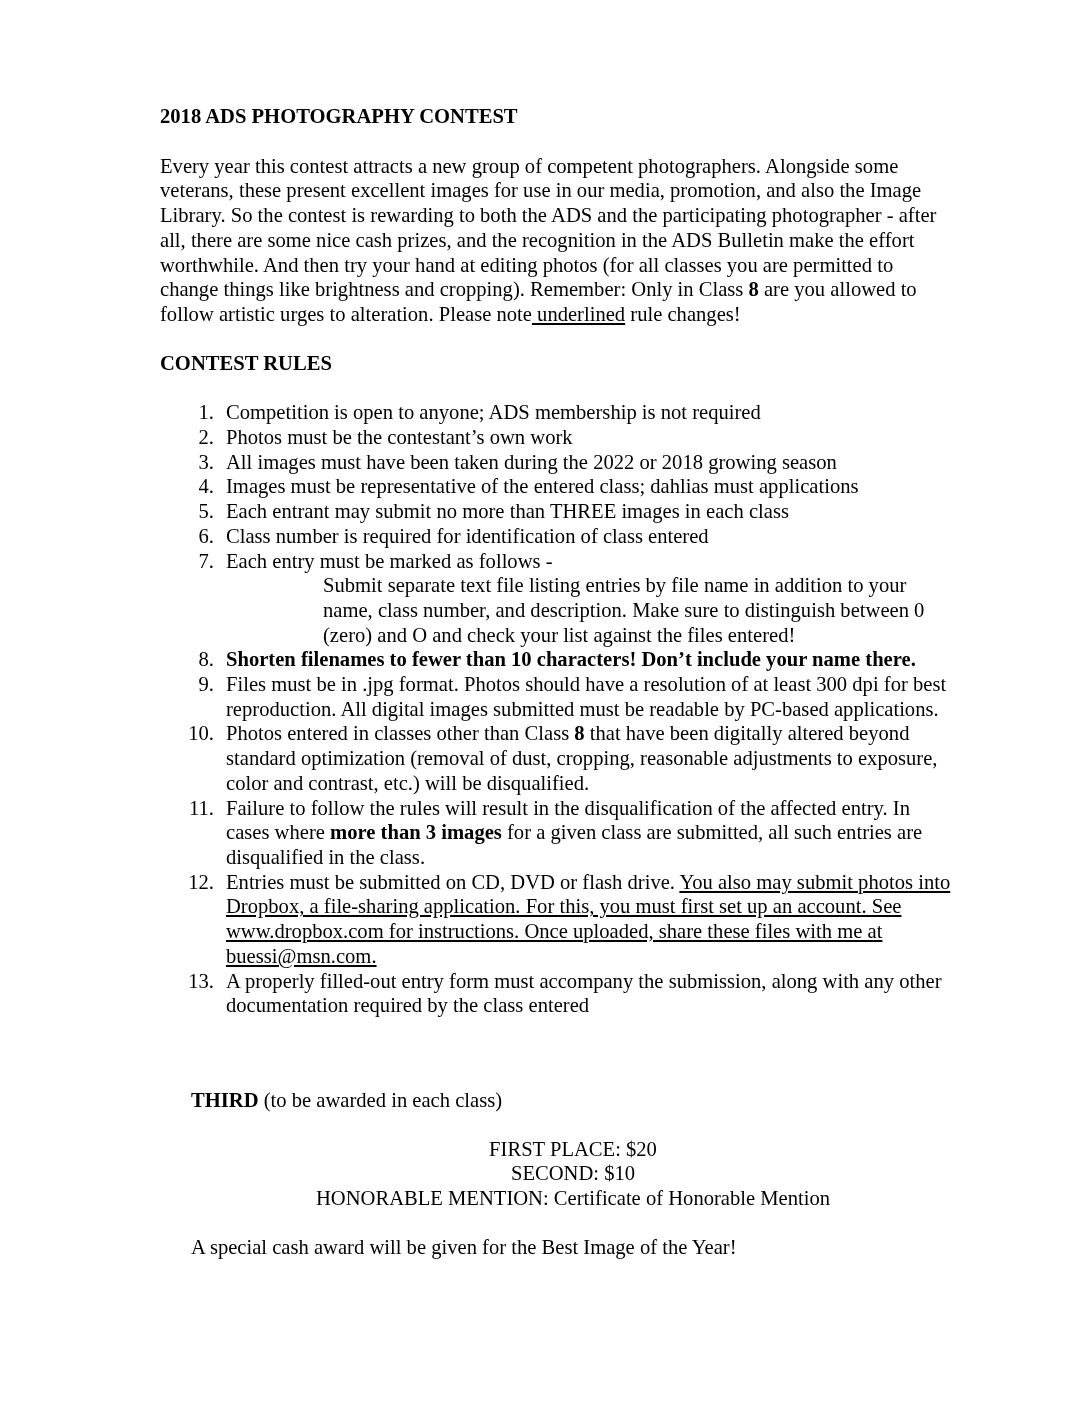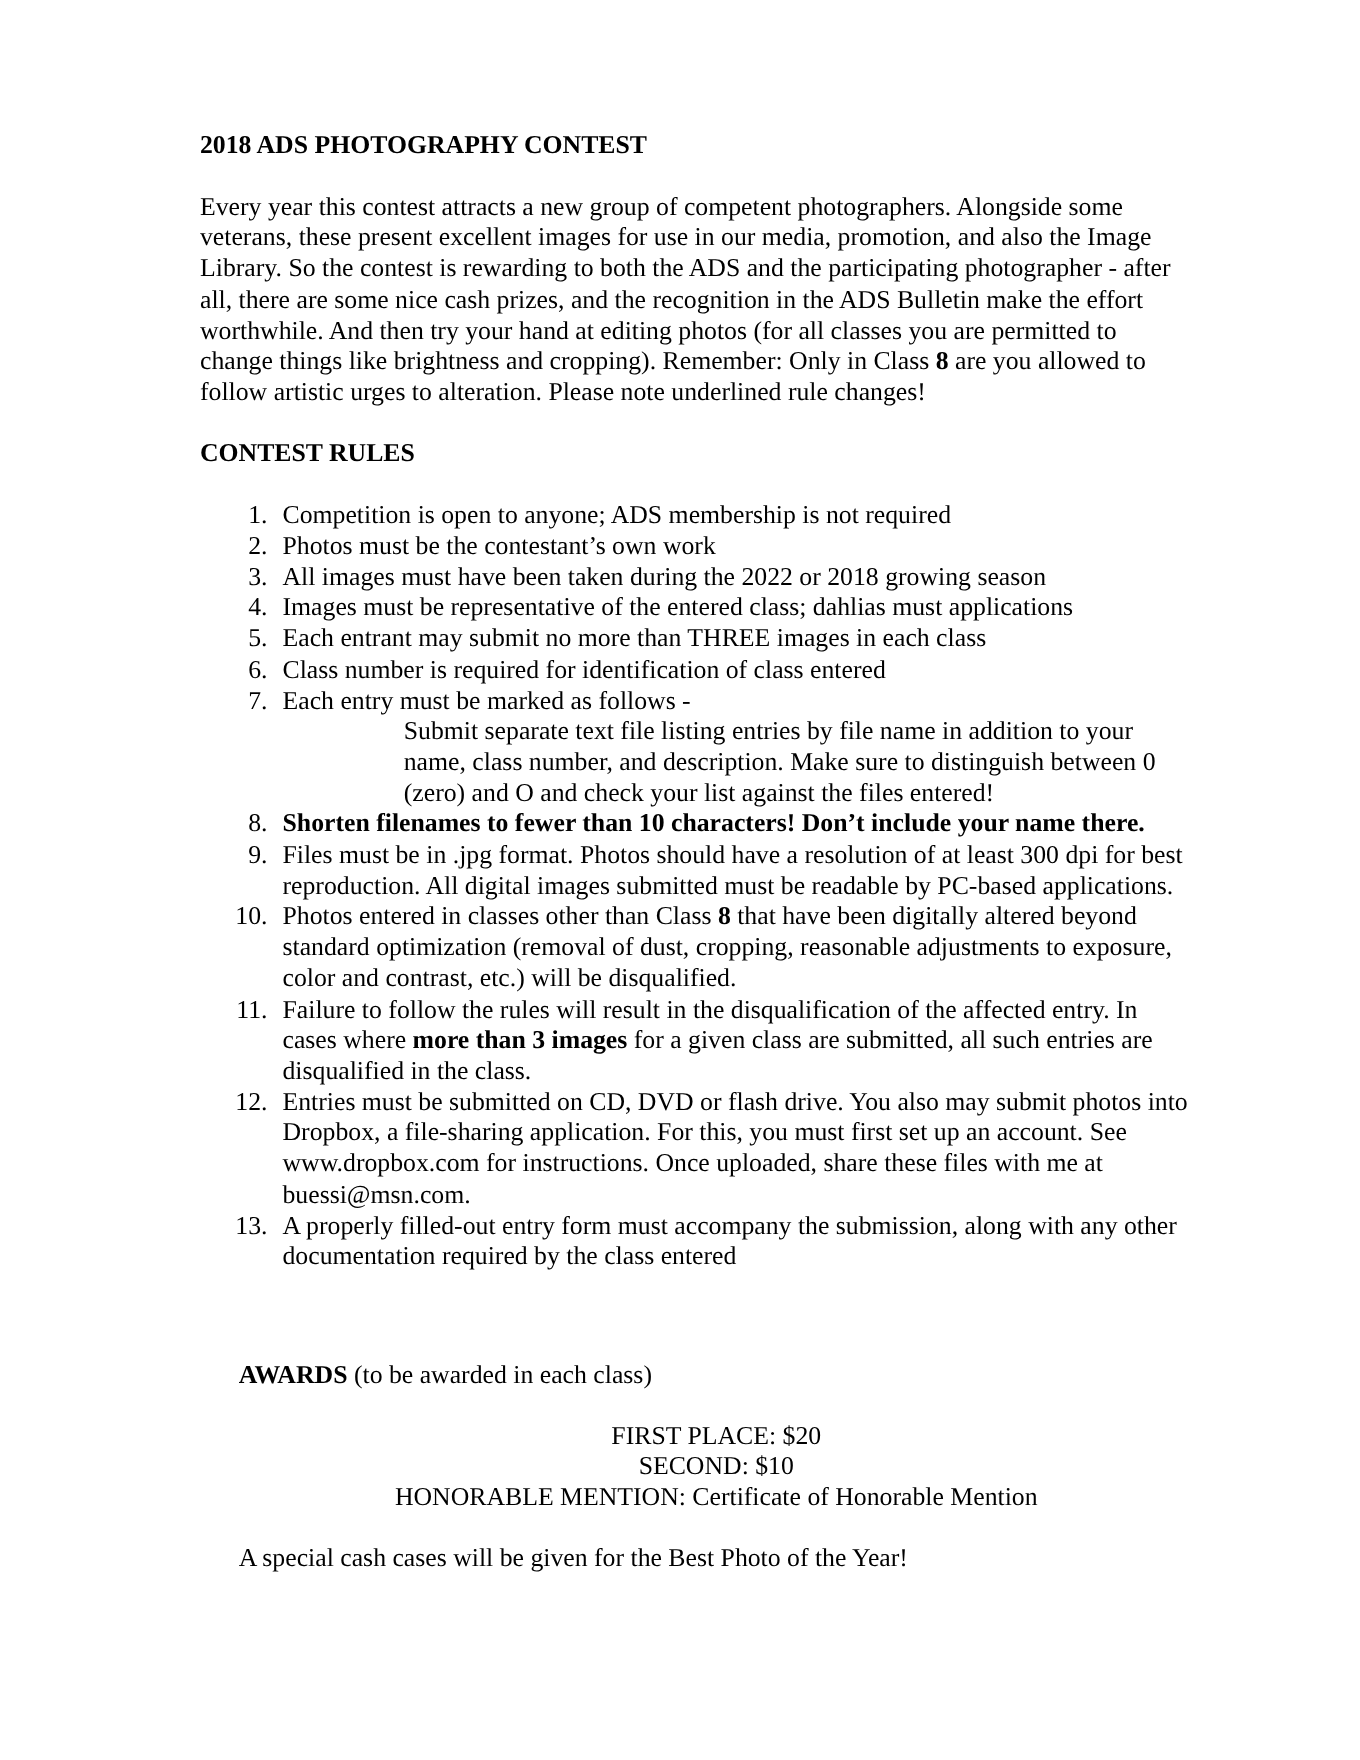--- a/index.html
+++ b/index.html
@@ -63,21 +63,21 @@
     font-weight: bold;
   }
   .award-line {
     margin: 0;
     text-align: center;
   }
   .awards-footer {
     margin-top: 24px;
   }
   .b { font-weight: bold; }
-  .u { }
+  .u { text-decoration: underline; }
 </style>
 </head>
 <body>
 
 <div class="doc-page">
 
   <div class="doc-title">2018 ADS PHOTOGRAPHY CONTEST</div>
 
   <div class="intro-paragraph"><span>Every year this contest attracts a new group of competent photographers. Alongside some veterans, these present excellent images for use in our media, promotion, and also the Image Library. So the contest is rewarding to both the ADS and the participating photographer - after all, there are some nice cash prizes, and the recognition in the ADS Bulletin make the effort worthwhile. And then try your hand at editing photos (for all classes you are permitted to change things like brightness and cropping). Remember: Only in Class </span><span class="b">8</span><span> are you allowed to follow artistic urges to alteration. Please note</span><span class="u"> underlined</span><span> rule changes!</span></div>
 
@@ -133,23 +133,23 @@
         <div class="rule-body"><span>Entries must be submitted on CD, DVD or flash drive. </span><span class="u">You also may submit photos into Dropbox, a file-sharing application. For this, you must first set up an account. See www.dropbox.com for instructions. Once uploaded, share these files with me at buessi@msn.com.</span></div>
       </div>
       <div class="rule-item">
         <div class="rule-number">13.</div>
         <div class="rule-body"><span>A properly filled-out entry form must accompany the submission, along with any other documentation required by the class entered</span></div>
       </div>
     </div>
 
   <div class="awards-block">
     <div class="awards-heading">
-      <span class="bold">AWARDS</span><span> (to be awarded in each class)</span>
+      <span class="bold">THIRD</span><span> (to be awarded in each class)</span>
     </div>
     <div>
         <div class="award-line">FIRST PLACE: $20</div>
         <div class="award-line">SECOND: $10</div>
         <div class="award-line">HONORABLE MENTION: Certificate of Honorable Mention</div>
       </div>
-    <div class="awards-footer">A special cash cases will be given for the Best Photo of the Year!</div>
+    <div class="awards-footer">A special cash award will be given for the Best Image of the Year!</div>
   </div>
 
 </div>
 
 </body></html>

